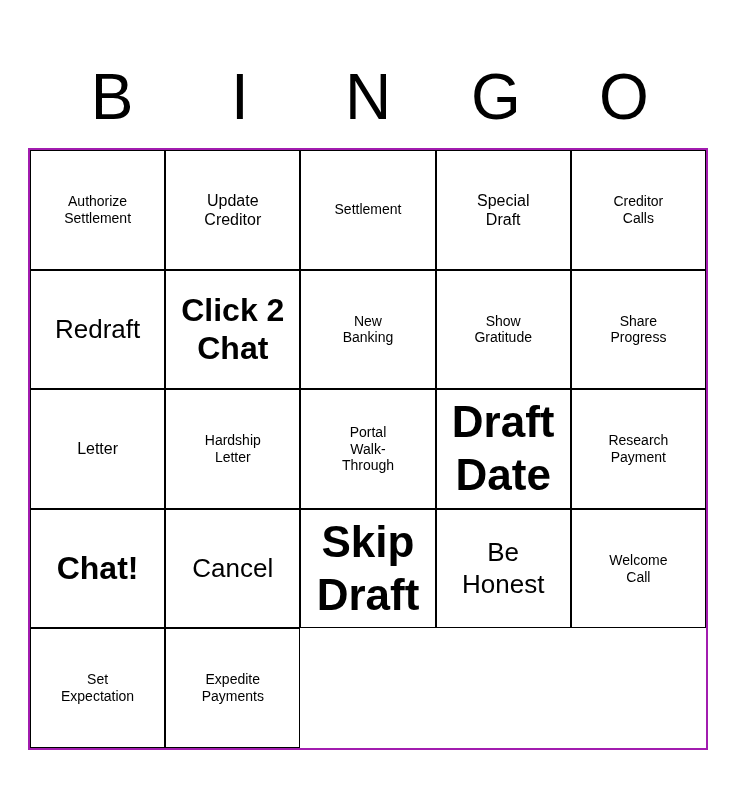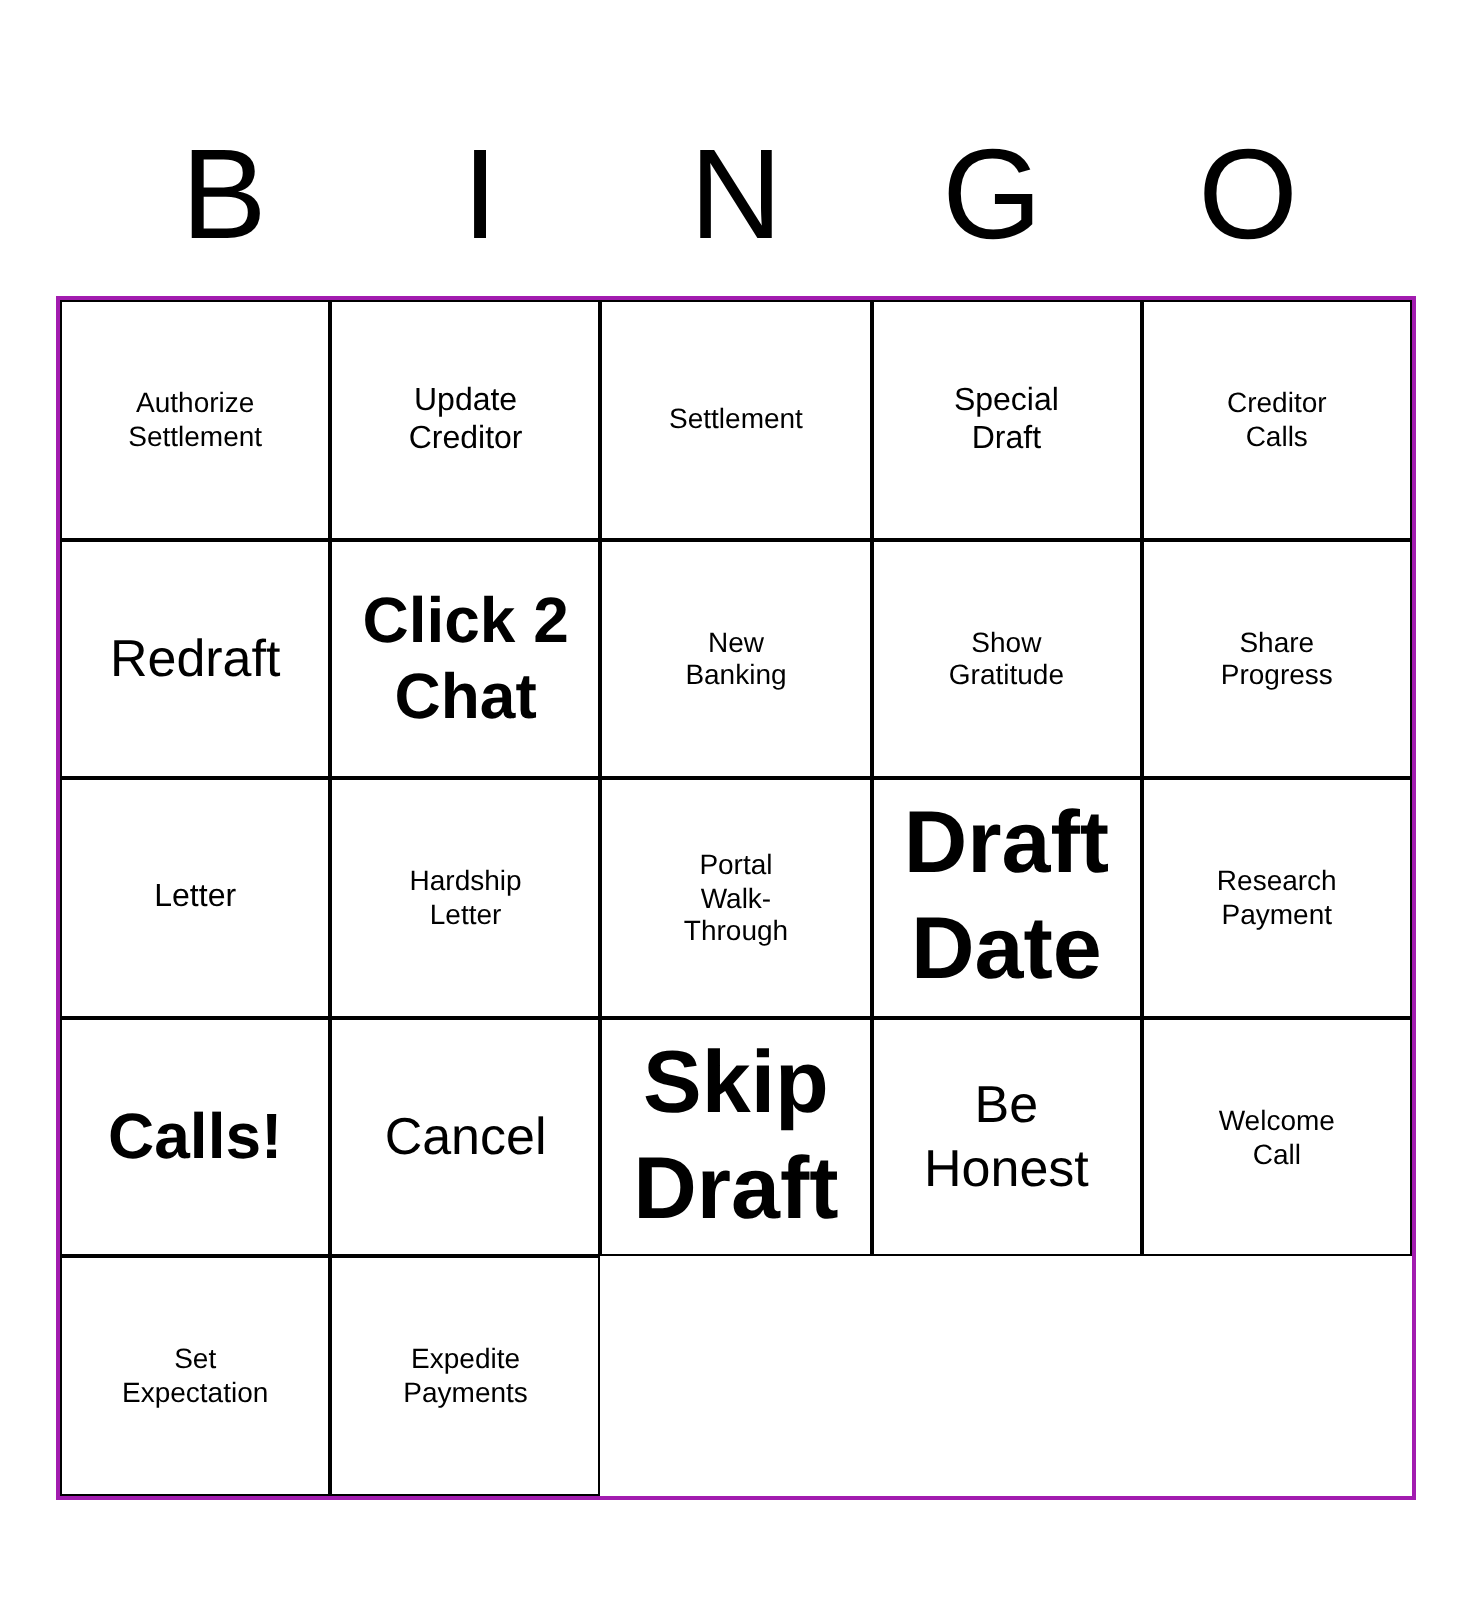--- a/index.html
+++ b/index.html
@@ -138,21 +138,21 @@
       <div class="bingo-cell">
         <span class="cell-text size-small">Portal<br>Walk-<br>Through</span>
       </div>
       <div class="bingo-cell">
         <span class="cell-text size-xxlarge">Draft<br>Date</span>
       </div>
       <div class="bingo-cell">
         <span class="cell-text size-small">Research<br>Payment</span>
       </div>
       <div class="bingo-cell">
-        <span class="cell-text size-xlarge">Calls!</span>
+        <span class="cell-text size-xlarge">Chat!</span>
       </div>
       <div class="bingo-cell">
         <span class="cell-text size-large">Cancel</span>
       </div>
       <div class="bingo-cell">
         <span class="cell-text size-xxlarge">Skip<br>Draft</span>
       </div>
       <div class="bingo-cell">
         <span class="cell-text size-large">Be<br>Honest</span>
       </div>

